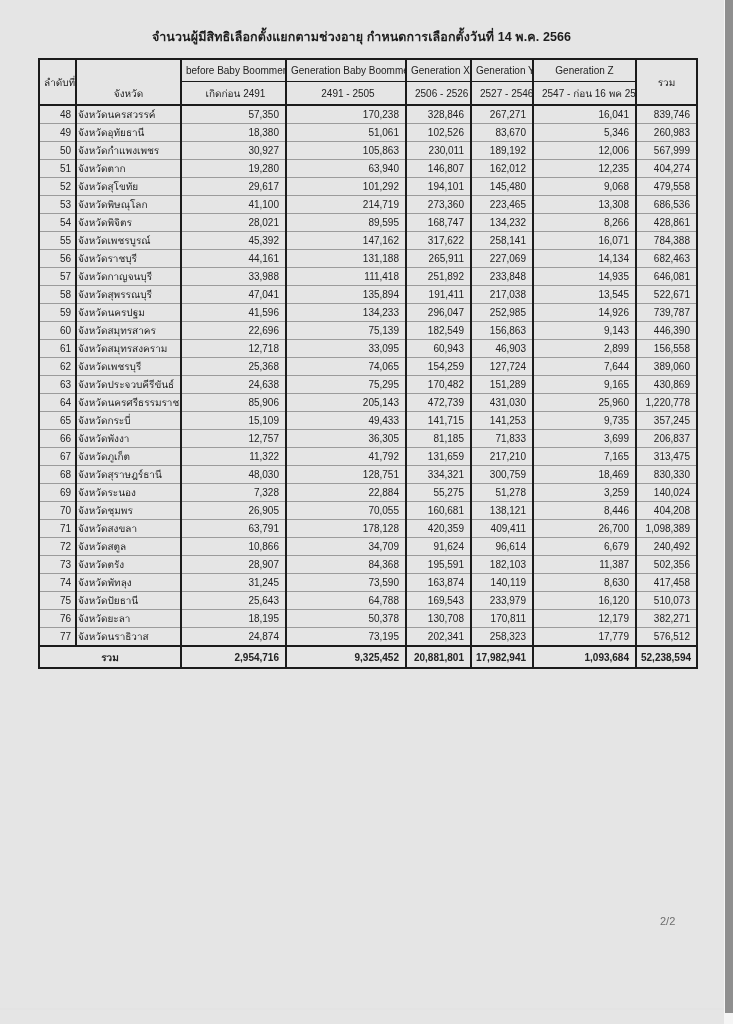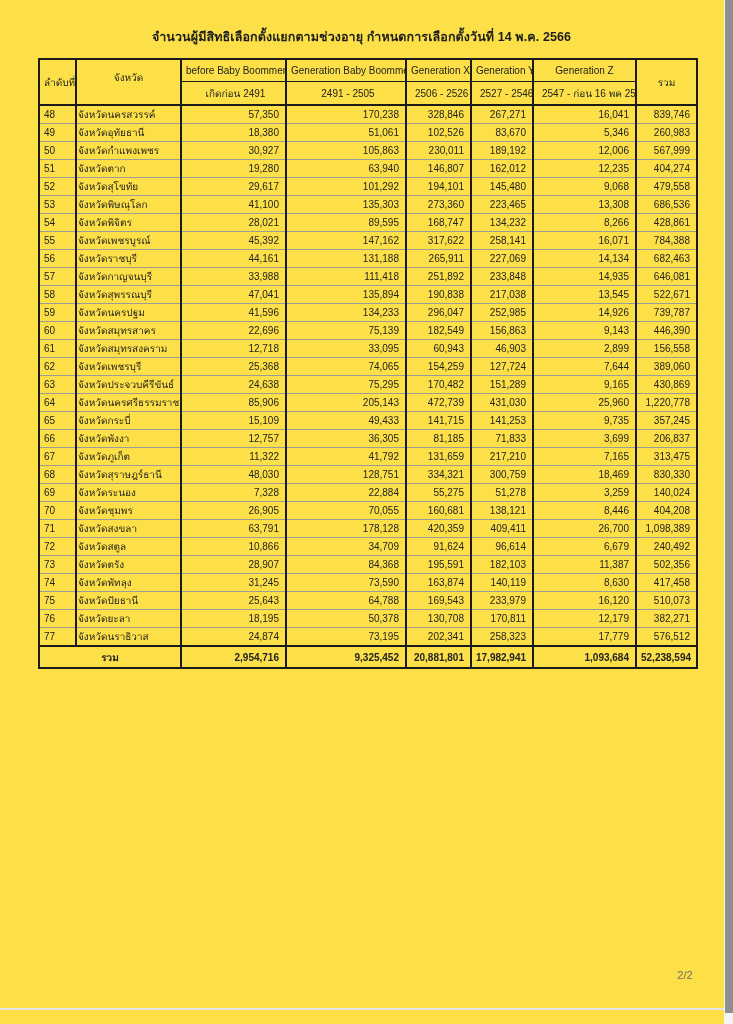--- a/index.html
+++ b/index.html
@@ -6,21 +6,21 @@
     margin: 0;
     padding: 0;
     background: #ffffff;
     font-family: "Liberation Sans", "DejaVu Sans", sans-serif;
     color: #1a1a1a;
   }
   #screen {
     position: relative;
     width: 733px;
     height: 1024px;
-    background: #fde047;
+    background: #e5e5e5;
     overflow: hidden;
   }
   .doc-title {
     position: absolute;
     top: 27px;
     left: 0;
     width: 723px;
     text-align: center;
     font-size: 12.5px;
     font-weight: bold;
@@ -46,41 +46,41 @@
     white-space: nowrap;
     font-weight: normal;
   }
   .gen-table thead th {
     border-bottom: 1px solid #1b1b1b;
     text-align: center;
     height: 21px;
   }
   .gen-table thead tr.h2 th { height: 22px; padding-left: 8px; }
   .gen-table thead th.span2 { vertical-align: middle; }
-  .gen-table thead th.province-h { vertical-align: bottom; padding-bottom: 19px; }
+  .gen-table thead th.province-h { vertical-align: bottom; padding-bottom: 3px; }
   .gen-table thead { border-bottom: 2px solid #1b1b1b; }
   .gen-table tbody td {
     border-top: 1px solid #9b9b9b;
     height: 17px;
   }
-  .gen-table td.c-no { text-align: left; }
+  .gen-table td.c-no { text-align: right; }
   .gen-table td.c-prov { text-align: left; padding-left: 1px; }
   .gen-table td.c-num { text-align: right; padding-right: 6px; }
   .gen-table tr.total-row td {
     border-top: 2px solid #1b1b1b;
     height: 20px;
     font-weight: bold;
   }
   .gen-table tr.total-row td.t-label { text-align: center; }
   .page-indicator {
     position: absolute;
-    top: 969px;
+    top: 915px;
     left: 660px;
     width: 50px;
-    text-align: center;
+    text-align: left;
     font-size: 11px;
     color: #6e6e6e;
   }
   .page-shadow {
     position: absolute;
     top: 1008px;
     left: 0;
     width: 724px;
     height: 2px;
     background: #e3e3e3;
@@ -187,21 +187,21 @@
     <td class="c-num">101,292</td>
     <td class="c-num">194,101</td>
     <td class="c-num">145,480</td>
     <td class="c-num">9,068</td>
     <td class="c-num">479,558</td>
   </tr>
         <tr>
     <td class="c-no">53</td>
     <td class="c-prov">จังหวัดพิษณุโลก</td>
     <td class="c-num">41,100</td>
-    <td class="c-num">135,303</td>
+    <td class="c-num">214,719</td>
     <td class="c-num">273,360</td>
     <td class="c-num">223,465</td>
     <td class="c-num">13,308</td>
     <td class="c-num">686,536</td>
   </tr>
         <tr>
     <td class="c-no">54</td>
     <td class="c-prov">จังหวัดพิจิตร</td>
     <td class="c-num">28,021</td>
     <td class="c-num">89,595</td>
@@ -238,21 +238,21 @@
     <td class="c-num">251,892</td>
     <td class="c-num">233,848</td>
     <td class="c-num">14,935</td>
     <td class="c-num">646,081</td>
   </tr>
         <tr>
     <td class="c-no">58</td>
     <td class="c-prov">จังหวัดสุพรรณบุรี</td>
     <td class="c-num">47,041</td>
     <td class="c-num">135,894</td>
-    <td class="c-num">190,838</td>
+    <td class="c-num">191,411</td>
     <td class="c-num">217,038</td>
     <td class="c-num">13,545</td>
     <td class="c-num">522,671</td>
   </tr>
         <tr>
     <td class="c-no">59</td>
     <td class="c-prov">จังหวัดนครปฐม</td>
     <td class="c-num">41,596</td>
     <td class="c-num">134,233</td>
     <td class="c-num">296,047</td>

